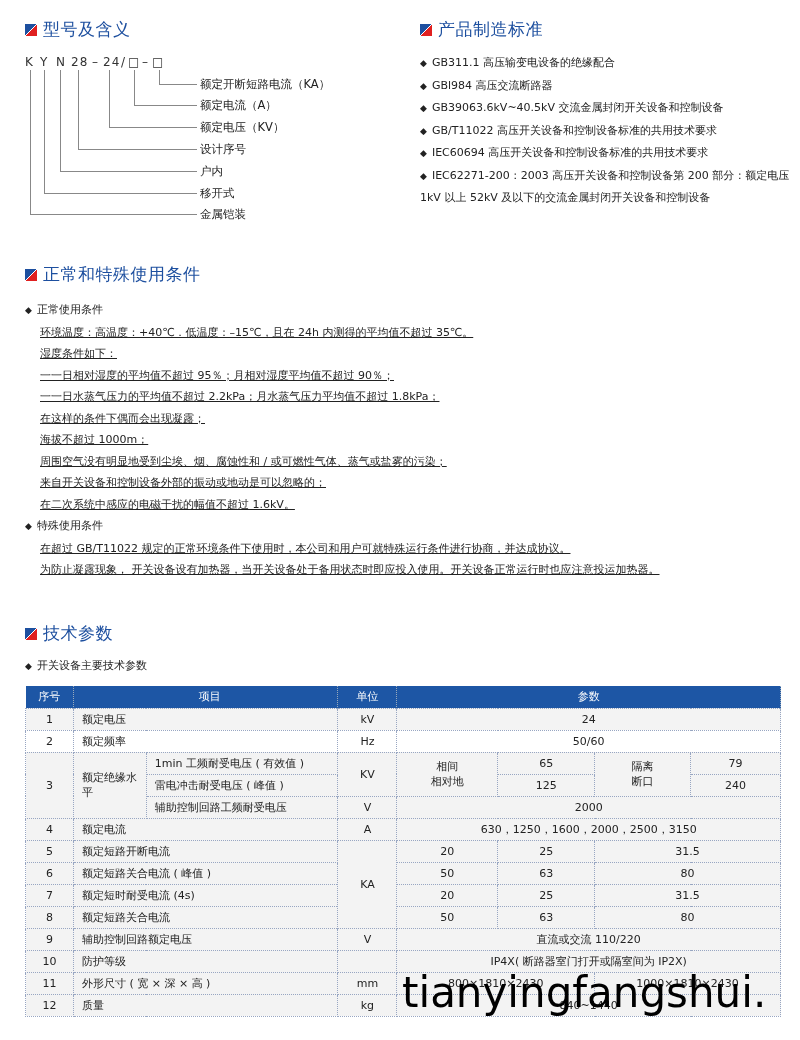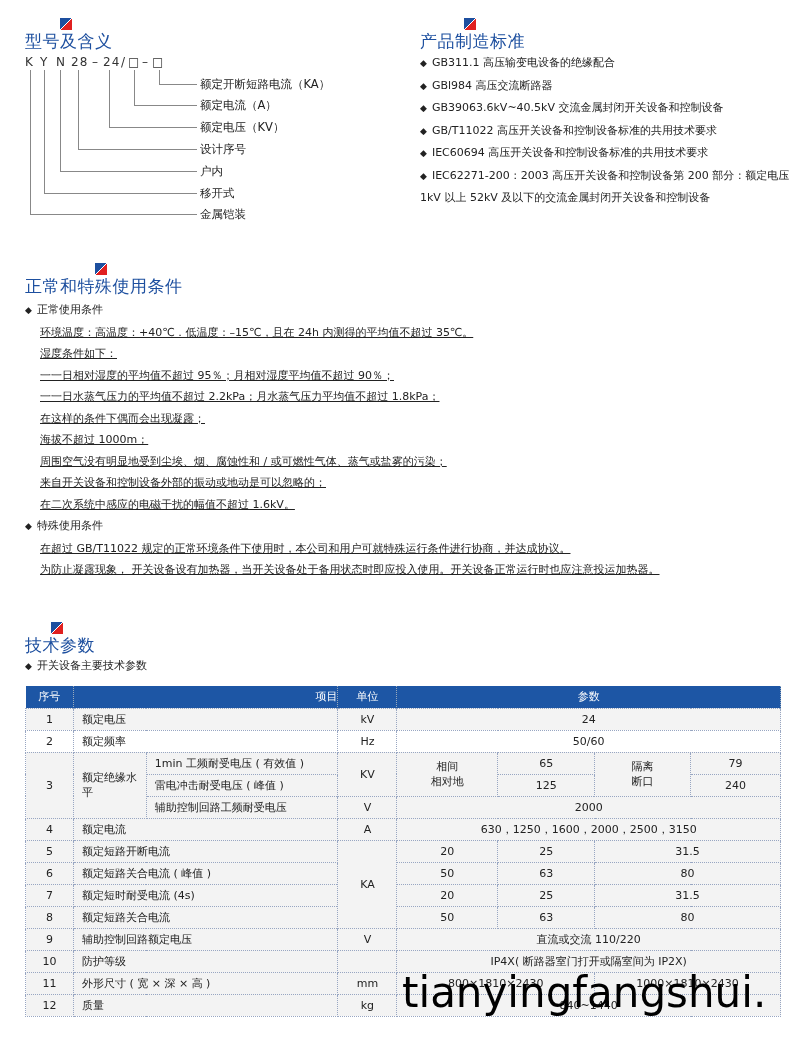--- a/index.html
+++ b/index.html
@@ -1,19 +1,19 @@
 <!DOCTYPE html>
 <html><head>
 <meta charset="utf-8">
 <style>
   * { box-sizing: border-box; margin: 0; padding: 0; }
   html, body { width: 800px; height: 1040px; background: #ffffff; overflow: hidden; }
   body { font-family: "DejaVu Sans", "Liberation Sans", sans-serif; color: #222; position: relative; }
 
-  .sec-title { position: absolute; display: flex; align-items: center; flex-direction: column; }
+  .sec-title { position: absolute; display: flex; align-items: center; }
   .sec-title .ico { width: 12px; height: 12px; margin-right: 6px; background: linear-gradient(135deg, #1d4f9f 0%, #1d4f9f 48%, #ffffff 48%, #ffffff 54%, #e02020 54%, #e02020 100%); }
   .sec-title .txt { font-size: 17px; color: #1d4f9f; letter-spacing: 0.5px; }
 
   
   .model { position: absolute; left: 25px; top: 55px; width: 360px; height: 170px; }
   .code { position: absolute; top: 0; font-size: 12px; color: #333; letter-spacing: 1px; }
   .code span { position: absolute; top: 0; }
   .mline { position: absolute; border-left: 1px solid #888; border-bottom: 1px solid #888; }
   .mlabel { position: absolute; left: 175px; font-size: 11.5px; color: #222; }
 
@@ -23,21 +23,21 @@
 
   
   .cond { position: absolute; left: 25px; top: 299px; width: 760px; font-size: 11px; color: #222; line-height: 21.5px; }
   .cond .indent { padding-left: 15px; text-decoration: underline; }
 
   
   .subhead { position: absolute; left: 25px; top: 658px; font-size: 11px; }
 
   table { position: absolute; left: 25px; top: 686px; width: 756px; border-collapse: collapse; font-size: 11px; }
   th { background: #1d56a5; color: #fff; font-weight: normal; height: 22px; border-right: 1px dotted #9ab; }
-  th.l { text-align: right; padding-left: 8px; }
+  th.l { text-align: center; padding-left: 8px; }
   td { height: 22px; text-align: center; border: 1px dotted #98a6c2; background: #f3f3f3; color: #222; }
   td.l { text-align: left; padding-left: 8px; }
   tr.alt td { background: #ffffff; }
 
   .watermark { position: absolute; left: 402px; top: 968px; font-size: 42px; color: #000; font-family: "DejaVu Sans", sans-serif; letter-spacing: 0px; white-space: nowrap; }
 </style>
 </head>
 <body>
 
 <div class="sec-title" style="left:25px; top:18px;">

